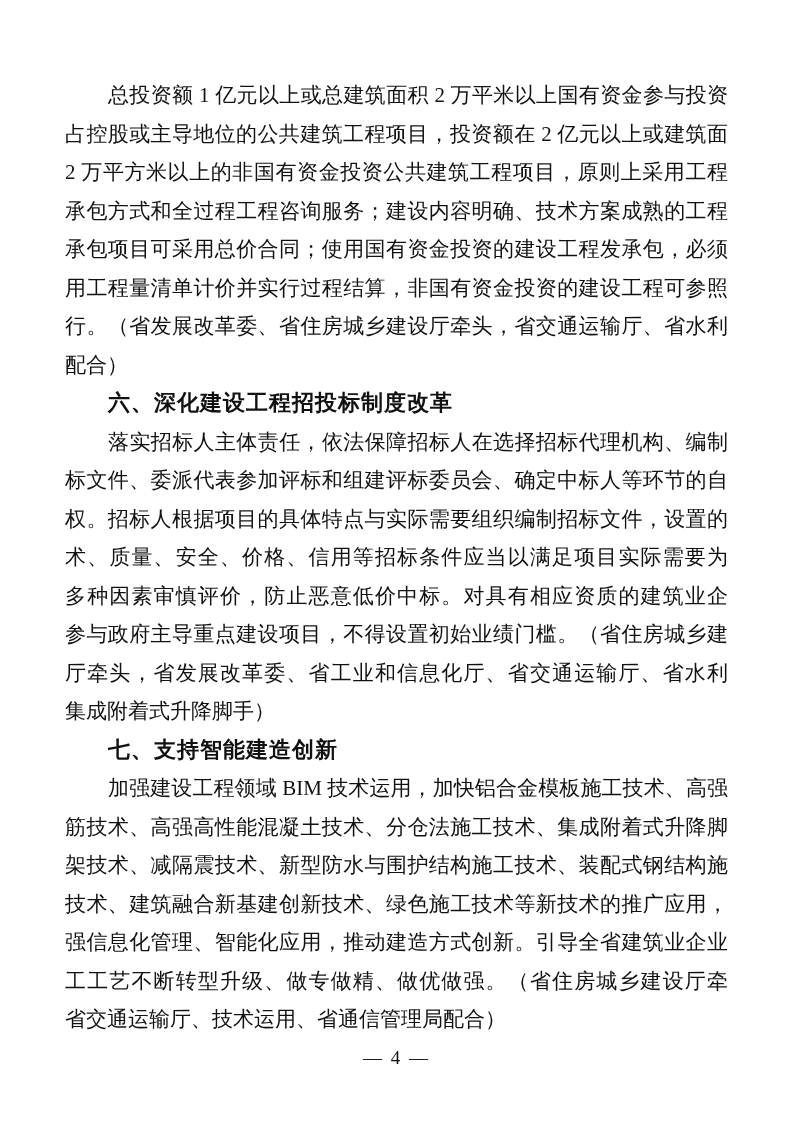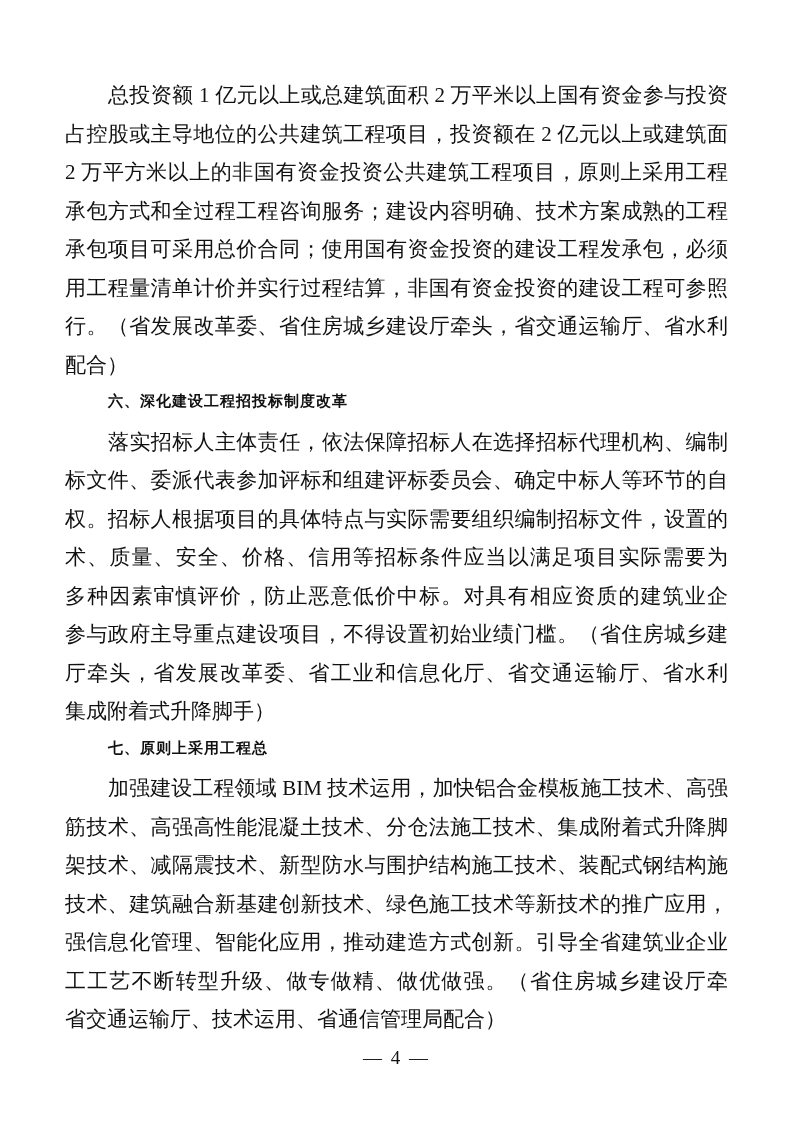--- a/index.html
+++ b/index.html
@@ -24,23 +24,23 @@
     line-height: 38.5px;
     height: 38.5px;
     text-align: justify;
     text-align-last: justify;
     text-justify: inter-character;
     overflow: hidden;
   }
   .line.para-first { text-indent: 43px; }
   .line.para-last  { text-align-last: left; }
   .heading {
-    font-family: Liberation Mono, monospace;
+    font-family: Liberation Sans, sans-serif;
     font-weight: 700;
-    font-size: 15px;
+    font-size: 22px;
     line-height: 38.5px;
     height: 38.5px;
     text-indent: 43px;
     text-align: right;
     text-align-last: left;
     letter-spacing: 1px;
   }
   .footer-line {
     font-size: 19px;
     line-height: 38.5px;
@@ -69,21 +69,21 @@
 
     <div class="line para-first">落实招标人主体责任，依法保障招标人在选择招标代理机构、编制招</div>
     <div class="line">标文件、委派代表参加评标和组建评标委员会、确定中标人等环节的自主</div>
     <div class="line">权。招标人根据项目的具体特点与实际需要组织编制招标文件，设置的技</div>
     <div class="line">术、质量、安全、价格、信用等招标条件应当以满足项目实际需要为度，</div>
     <div class="line">多种因素审慎评价，防止恶意低价中标。对具有相应资质的建筑业企业，</div>
     <div class="line">参与政府主导重点建设项目，不得设置初始业绩门槛。（省住房城乡建设</div>
     <div class="line">厅牵头，省发展改革委、省工业和信息化厅、省交通运输厅、省水利厅、</div>
     <div class="line para-last">集成附着式升降脚手）</div>
 
-    <div class="heading">七、原则上采用工程总</div>
+    <div class="heading">七、支持智能建造创新</div>
 
     <div class="line para-first">加强建设工程领域 BIM 技术运用，加快铝合金模板施工技术、高强钢</div>
     <div class="line">筋技术、高强高性能混凝土技术、分仓法施工技术、集成附着式升降脚手</div>
     <div class="line">架技术、减隔震技术、新型防水与围护结构施工技术、装配式钢结构施工</div>
     <div class="line">技术、建筑融合新基建创新技术、绿色施工技术等新技术的推广应用，加</div>
     <div class="line">强信息化管理、智能化应用，推动建造方式创新。引导全省建筑业企业施</div>
     <div class="line">工工艺不断转型升级、做专做精、做优做强。（省住房城乡建设厅牵头，</div>
     <div class="line para-last">省交通运输厅、技术运用、省通信管理局配合）</div>
 
     <div class="footer-line">— 4 —</div>

